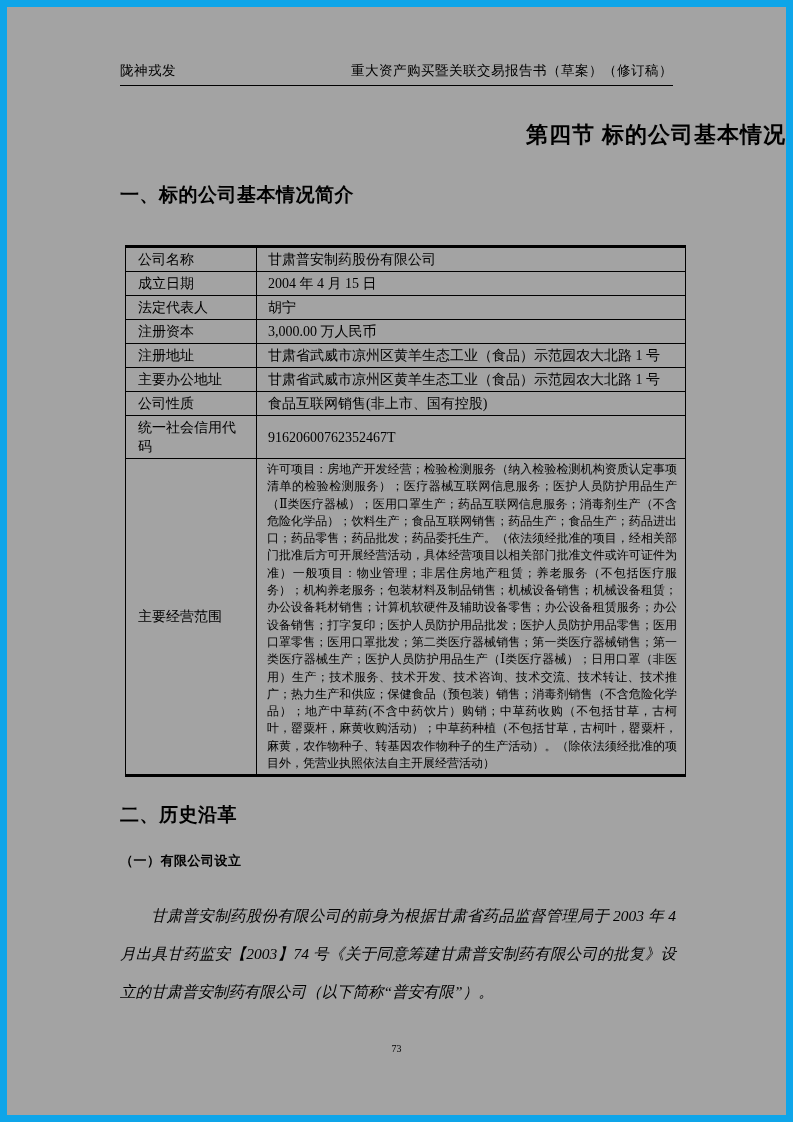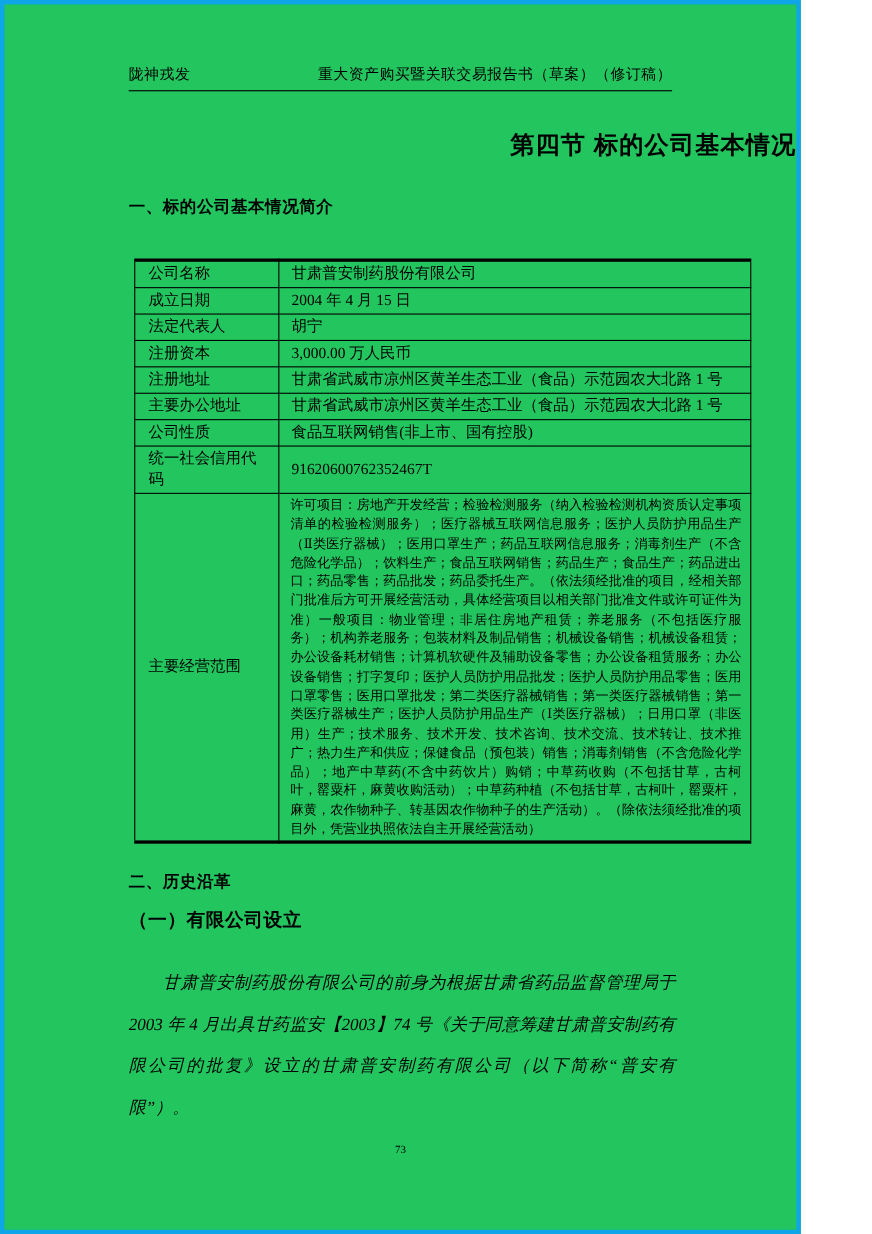--- a/index.html
+++ b/index.html
@@ -4,23 +4,23 @@
 <style>
   * { margin: 0; padding: 0; box-sizing: border-box; }
   html, body { background: #ffffff; }
   body {
     width: 793px; height: 1122px;
     font-family: "Liberation Serif", "DejaVu Serif", serif;
     color: #000;
     position: relative;
   }
   .page {
-    width: 728px; height: 1122px;
-    background: #22c55e;
-    border: 4px solid #0ea5e9;
+    width: 793px; height: 1122px;
+    background: #a3a3a3;
+    border: 7px solid #0ea5e9;
     position: relative;
     overflow: hidden;
   }
   
   .header {
     margin: 55px 113px 0 113px;
     display: flex;
     justify-content: space-between;
     align-items: flex-end;
     border-bottom: 1.5px solid #000;
@@ -35,28 +35,28 @@
     font-family: "Liberation Sans", "DejaVu Sans", sans-serif;
     font-weight: bold;
     font-size: 22px;
     letter-spacing: 1px;
   }
   
   .h-level1 {
     margin: 32px 113px 0 113px;
     font-family: "Liberation Sans", "DejaVu Sans", sans-serif;
     font-weight: bold;
-    font-size: 15px;
+    font-size: 19px;
     letter-spacing: 0.5px;
   }
   .h-level2 {
-    margin: 14px 113px 0 113px;
+    margin: 24px 113px 0 113px;
     font-family: "Liberation Sans", "DejaVu Sans", sans-serif;
     font-weight: bold;
-    font-size: 17px;
+    font-size: 13px;
     letter-spacing: 0.5px;
   }
   
   .info-table {
     margin: 37px 0 0 118px;
     width: 561px;
     border-collapse: collapse;
     border-top: 3px solid #000;
     border-bottom: 3px solid #000;
     table-layout: fixed;

